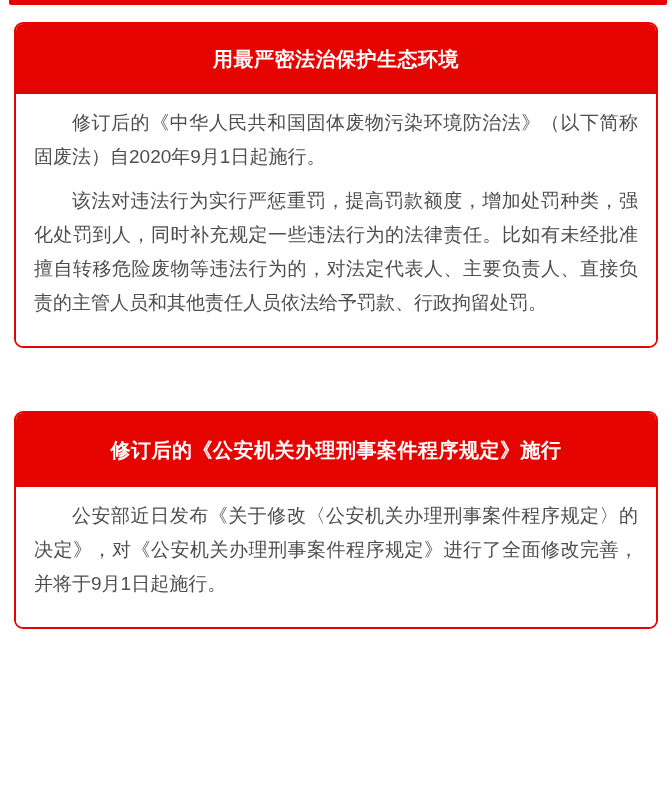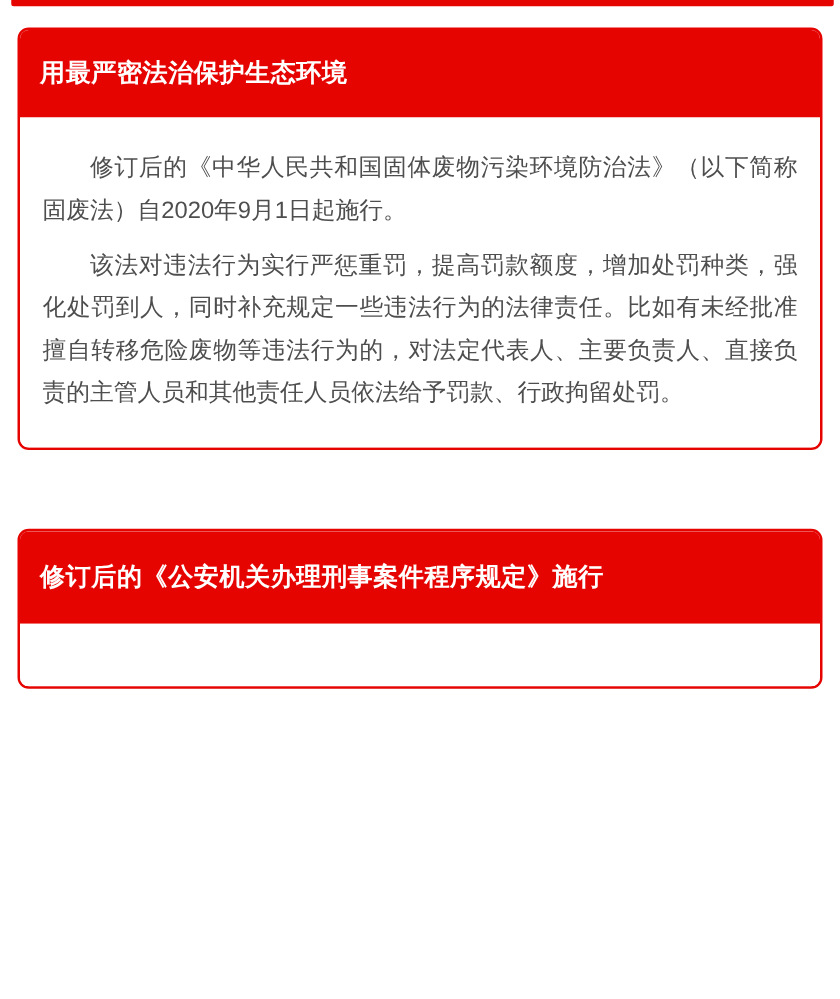--- a/index.html
+++ b/index.html
@@ -22,34 +22,35 @@
     border: 2px solid #e60400;
     border-radius: 9px;
     overflow: hidden;
     background: #ffffff;
   }
   .card-1 { margin-top: 17px; }
   .card-2 { margin-top: 63px; }
 
   .card-header {
     background: #e60400;
+    text-align: center;
     padding: 20px 16px;
   }
   .card-2 .card-header { padding: 22px 16px; }
 
   .title-line {
     color: #ffffff;
     font-weight: bold;
     font-size: 20px;
     line-height: 30px;
     letter-spacing: 0.5px;
   }
 
   .card-body {
-    padding: 24px 18px 26px 18px;
+    padding: 12px 18px 26px 18px;
     background: #ffffff;
   }
   .card-body p {
     color: #4e4e4e;
     font-size: 19px;
     line-height: 34px;
     text-indent: 2em;
     margin-bottom: 10px;
     text-align: justify;
   }
@@ -68,14 +69,15 @@
     <p>修订后的《中华人民共和国固体废物污染环境防治法》（以下简称固废法）自2020年9月1日起施行。</p>
     <p>该法对违法行为实行严惩重罚，提高罚款额度，增加处罚种类，强化处罚到人，同时补充规定一些违法行为的法律责任。比如有未经批准擅自转移危险废物等违法行为的，对法定代表人、主要负责人、直接负责的主管人员和其他责任人员依法给予罚款、行政拘留处罚。</p>
   </div>
 </article>
 
 <article class="card card-2">
   <header class="card-header">
     <div class="title-line">修订后的《公安机关办理刑事案件程序规定》施行</div>
   </header>
   <div class="card-body">
+    <p>公安部近日发布《关于修改〈公安机关办理刑事案件程序规定〉的决定》，对《公安机关办理刑事案件程序规定》进行了全面修改完善，并将于9月1日起施行。</p>
   </div>
 </article>
 
 </body></html>

